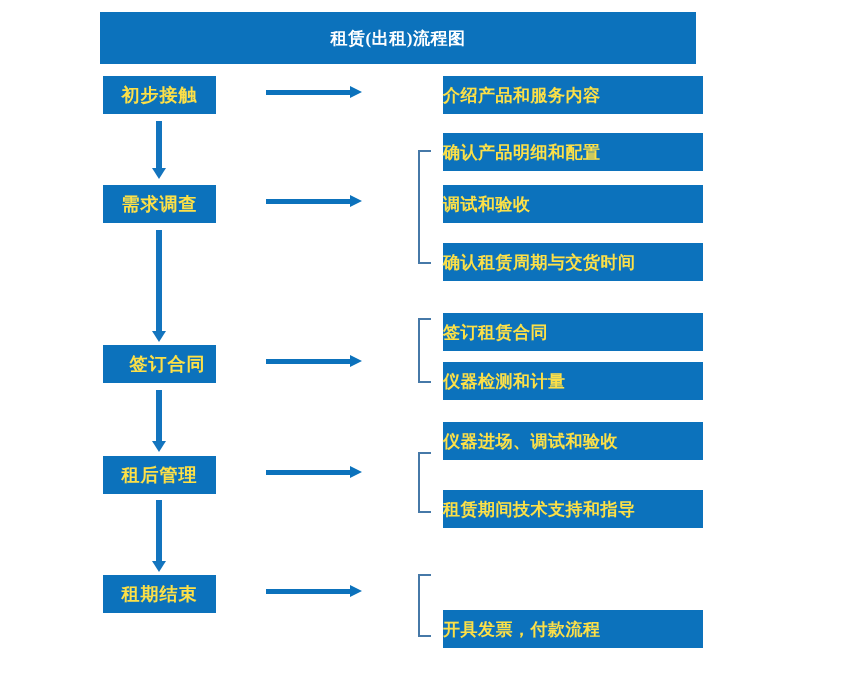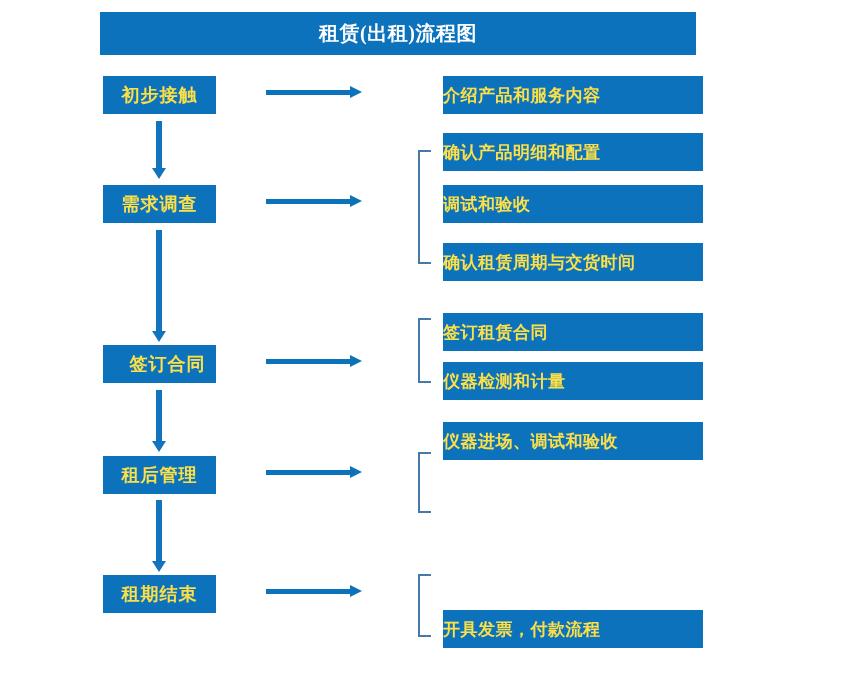--- a/index.html
+++ b/index.html
@@ -15,24 +15,24 @@
     width: 844px;
     height: 688px;
     background: #ffffff;
     overflow: hidden;
   }
   .title-bar {
     position: absolute;
     left: 100px;
     top: 12px;
     width: 596px;
-    height: 43px;
+    height: 52px;
     background: #0C72BC;
     color: #ffffff;
-    font-size: 20px;
+    font-size: 17px;
     font-weight: bold;
     display: flex;
     align-items: center;
     justify-content: center;
     letter-spacing: 0.5px;
   }
   .node {
     position: absolute;
     background: #0C72BC;
     color: #fde047;
@@ -179,20 +179,21 @@
 
   <div class="h-arrow" style="left:266px; top:464px;">
     <div class="shaft"></div>
     <div class="head"></div>
   </div>
 
   <div class="bracket" style="top:452px; height:61px;"></div>
 
   <div class="node right" style="top:422px;">仪器进场、调试和验收</div>
 
+  <div class="node right" style="top:490px;">租赁期间技术支持和指导</div>
 
   <div class="v-arrow" style="left:150px; top:500px; height:72px;">
     <div class="shaft" style="height:61px;"></div>
     <div class="head" style="top:61px;"></div>
   </div>
 
   <div class="node left" style="top:575px;">租期结束</div>
 
   <div class="h-arrow" style="left:266px; top:583px;">
     <div class="shaft"></div>

